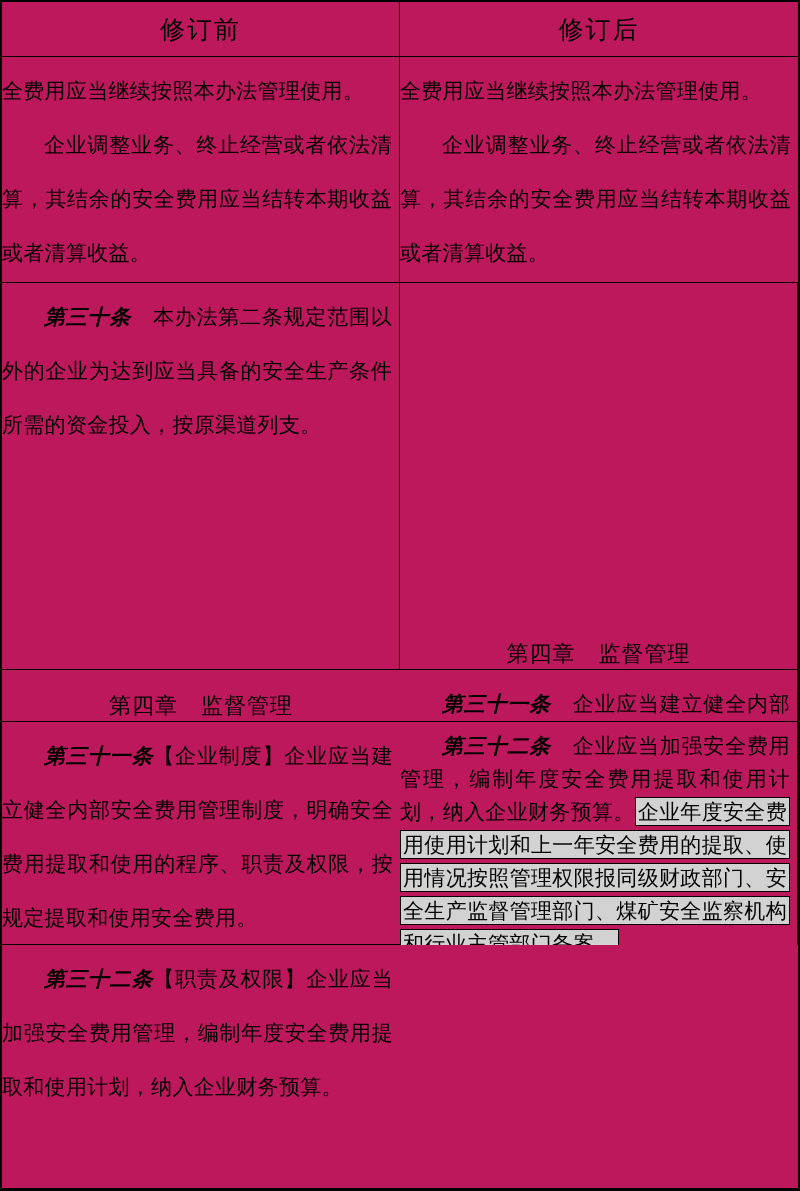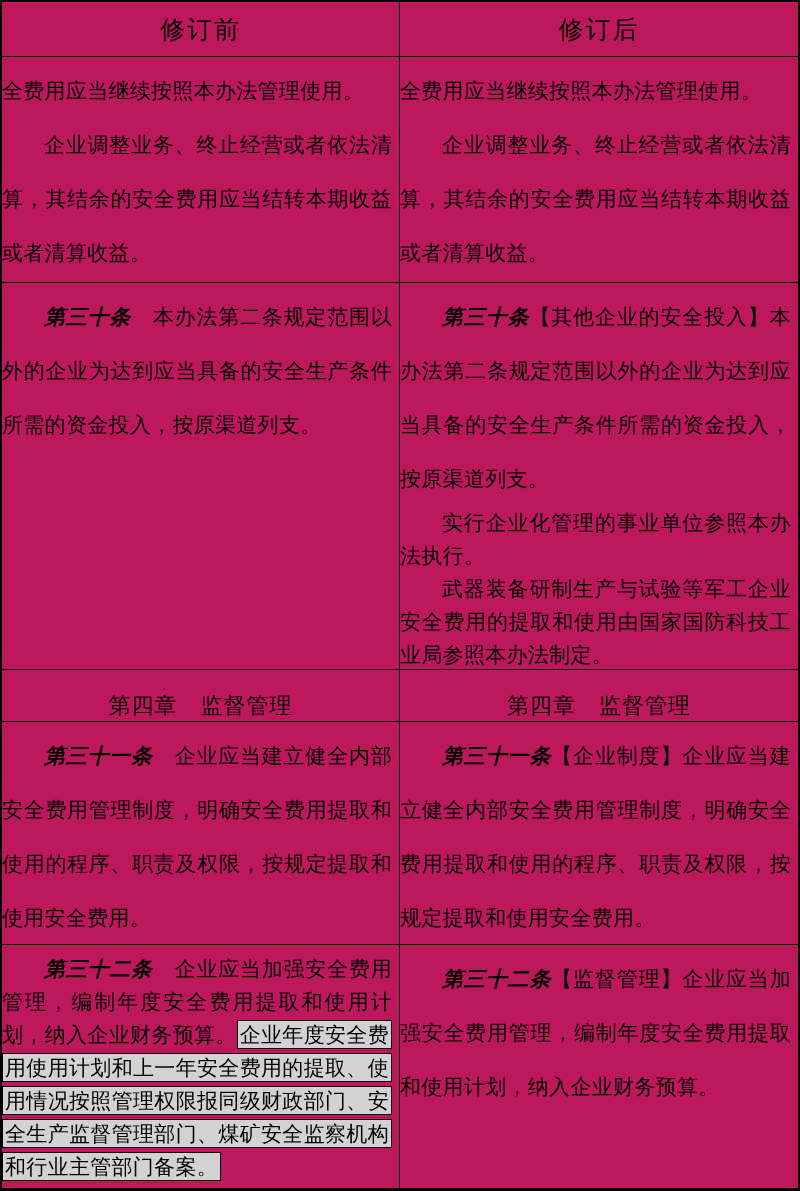--- a/index.html
+++ b/index.html
@@ -98,45 +98,40 @@
       <p class="lh-w ind">企业调整业务、终止经营或者依法清算，其结余的安全费用应当结转本期收益或者清算收益。</p>
     </div>
     <div class="cell">
       <p class="lh-w">全费用应当继续按照本办法管理使用。</p>
       <p class="lh-w ind">企业调整业务、终止经营或者依法清算，其结余的安全费用应当结转本期收益或者清算收益。</p>
     </div>
 
     <div class="cell col-l">
       <p class="lh-w ind"><b class="art">第三十条</b><span>　本办法第二条规定范围以外的企业为达到应当具备的安全生产条件所需的资金投入，按原渠道列支。</span></p>
     </div>
-    <div class="cell">
-      <p class="lh-w ind"><b class="art">第三十条</b><span>【其他企业的安全投入】</span><span>本办法第二条规定范围以外的企业为达到应当具备的安全生产条件所需的资金投入，按原渠道列支。</span></p>
-      <p class="lh-t ind">实行企业化管理的事业单位参照本办法执行。</p>
-      <p class="lh-t ind">武器装备研制生产与试验等军工企业安全费用的提取和使用由国家国防科技工业局参照本办法制定。</p>
-    </div>
 
     <div class="cell col-l chap">
       <span>第四章　监督管理</span>
     </div>
     <div class="cell chap">
       <span>第四章　监督管理</span>
     </div>
 
     <div class="cell col-l">
       <p class="lh-w ind"><b class="art">第三十一条</b><span>　企业应当建立健全内部安全费用管理制度，明确安全费用提取和使用的程序、职责及权限，按规定提取和使用安全费用。</span></p>
     </div>
     <div class="cell">
       <p class="lh-w ind"><b class="art">第三十一条</b><span>【企业制度】</span><span>企业应当建立健全内部安全费用管理制度，明确安全费用提取和使用的程序、职责及权限，按规定提取和使用安全费用。</span></p>
     </div>
 
     <div class="cell col-l no-bb">
       <p class="lh-t ind"><b class="art">第三十二条</b><span>　企业应当加强安全费用管理，编制年度安全费用提取和使用计划，纳入企业财务预算。</span><span class="hl">企业年度安全费用使用计划和上一年安全费用的提取、使用情况按照管理权限报同级财政部门、安全生产监督管理部门、煤矿安全监察机构和行业主管部门备案。</span></p>
     </div>
     <div class="cell no-bb">
-      <p class="lh-w ind"><b class="art">第三十二条</b><span>【监督管理】</span><span>企业应当加强安全费用管理，编制年度安全费用提取和使用计划，纳入企业财务预算。</span></p>
+      <p class="lh-w ind"><b class="art">第三十二条</b><span>【职责及权限】</span><span>企业应当加强安全费用管理，编制年度安全费用提取和使用计划，纳入企业财务预算。</span></p>
     </div>
 
   </div>
 
   <div class="watermark">
     <span>
       <svg width="38" height="32" viewBox="0 0 38 32">
         <ellipse cx="11" cy="12" rx="8.5" ry="8" fill="#ffffff" stroke="#bcbcbc" stroke-width="1.5"></ellipse>
         <path d="M4,14 L0.5,18.5 L6,17 Z" fill="#ffffff" stroke="#bcbcbc" stroke-width="1.2"></path>
         <ellipse cx="24" cy="19" rx="11.5" ry="9.5" fill="#ffffff" stroke="#bcbcbc" stroke-width="1.5"></ellipse>

